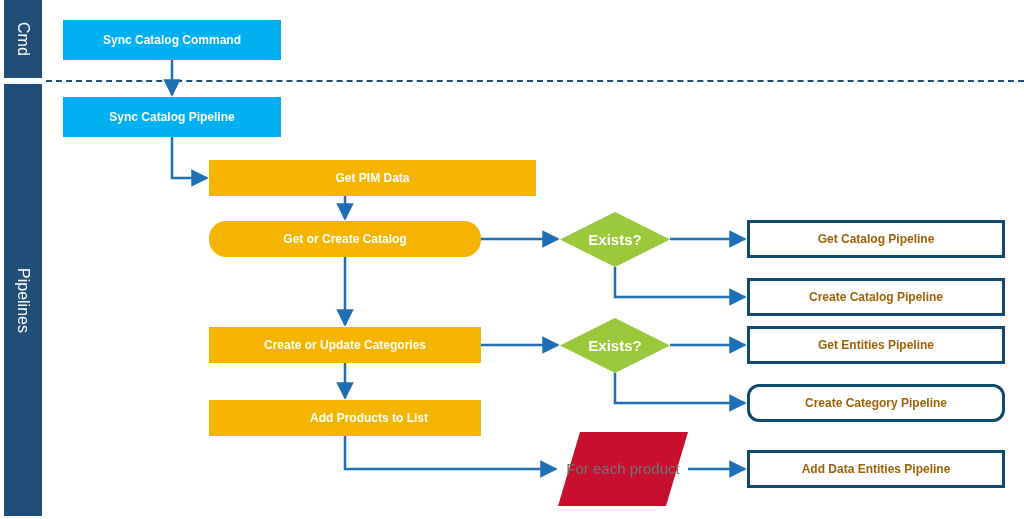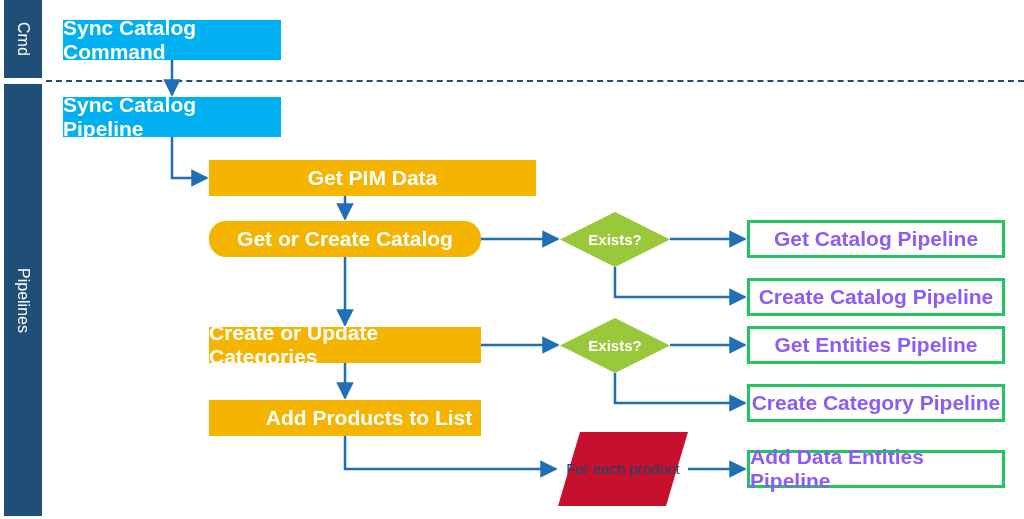--- a/index.html
+++ b/index.html
@@ -22,30 +22,30 @@
     text-orientation: mixed;
     font-size: 16px;
   }
   .box {
     position: absolute;
     display: flex;
     align-items: center;
     justify-content: center;
     color: #ffffff;
     font-weight: bold;
-    font-size: 21px;
+    font-size: 12px;
     text-align: left;
     box-sizing: border-box;
   }
   .blue-box  { background: #00b0f0; }
   .orange-box { background: #f5b400; }
   .blue-border-box {
     background: #ffffff;
-    border: 3px solid #22c55e;
-    color: #8b5cf6;
+    border: 3px solid #0c4a6e;
+    color: #a16207;
   }
   .diamond {
     position: absolute;
     width: 110px;
     height: 55px;
     display: flex;
     align-items: center;
     justify-content: center;
   }
   .diamond svg { position: absolute; top:0; left:0; }
@@ -59,21 +59,21 @@
     position: absolute;
     width: 130px;
     height: 74px;
     display: flex;
     align-items: center;
     justify-content: center;
   }
   .parallelogram svg { position: absolute; top:0; left:0; }
   .parallelogram span {
     position: relative;
-    color: #0c4a6e;
+    color: #737373;
     font-size: 15px;
     text-align: right;
     line-height: 1.2;
   }
   svg.connectors {
     position: absolute;
     top: 0; left: 0;
     width: 1024px; height: 519px;
     pointer-events: none;
   }
@@ -139,21 +139,21 @@
 
 <div class="box blue-border-box" style="left:747px; top:220px; width:258px; height:38px;">
   <span>Get Catalog Pipeline</span>
 </div>
 <div class="box blue-border-box" style="left:747px; top:278px; width:258px; height:38px;">
   <span>Create Catalog Pipeline</span>
 </div>
 <div class="box blue-border-box" style="left:747px; top:326px; width:258px; height:38px;">
   <span>Get Entities Pipeline</span>
 </div>
-<div class="box blue-border-box" style="left:747px; top:384px; width:258px; height:38px;">
+<div class="box blue-border-box" style="left:747px; top:384px; width:258px; height:38px;border-radius:12px;">
   <span>Create Category Pipeline</span>
 </div>
 <div class="box blue-border-box" style="left:747px; top:450px; width:258px; height:38px;">
   <span>Add Data Entities Pipeline</span>
 </div>
 
 <svg class="connectors">
   <defs>
     <marker id="arrow" viewBox="0 0 10 10" refX="9" refY="5" markerWidth="7" markerHeight="7" orient="auto-start-reverse">
       <path d="M 0 0 L 10 5 L 0 10 z" fill="#1f6fb5"></path>

